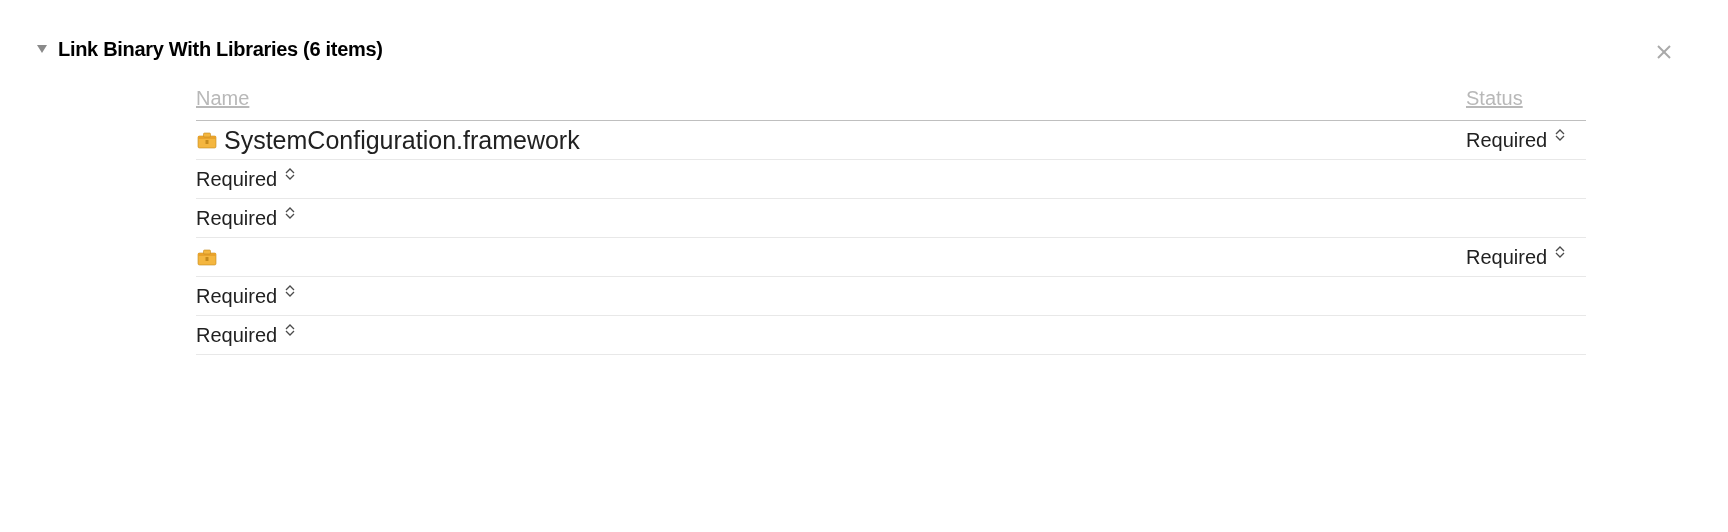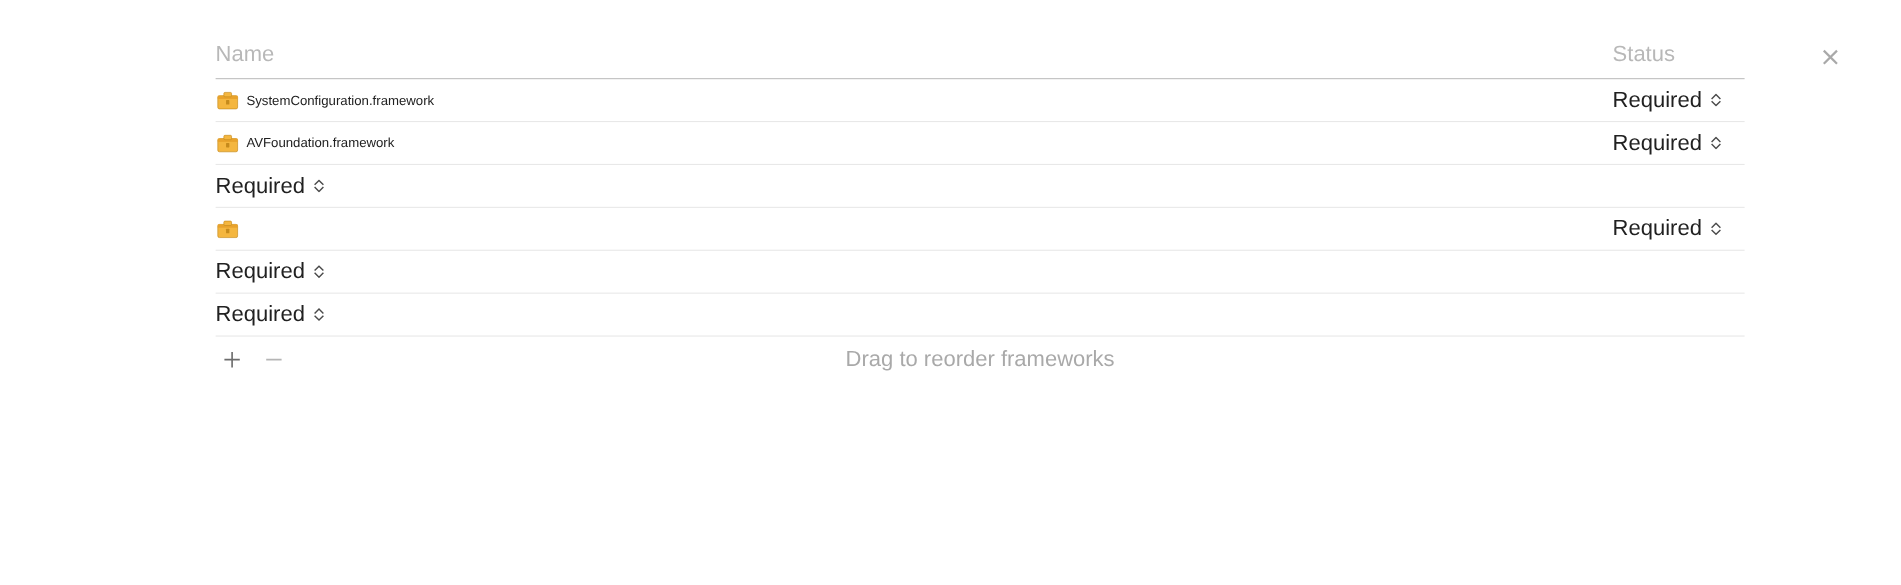--- a/index.html
+++ b/index.html
@@ -43,45 +43,46 @@
       margin-left: 160px;
       margin-right: 106px;
     }
     .table-head {
       display: flex;
       justify-content: space-between;
       padding: 0 0 10px 0;
       color: #b8b8b8;
       font-size: 20px;
       font-weight: 400;
+      text-decoration: underline;
     }
     .col-name { flex: 1; }
     .col-status { width: 120px; text-align: left; }
     .table-body {
       border-top: 1.5px solid #bfbfbf;
     }
     .row {
       display: flex;
       align-items: center;
       height: 39px;
       border-bottom: 1px solid #e8e8e8;
       padding: 0 0 0 0;
     }
     .row-name {
       flex: 1;
       display: flex;
       align-items: center;
       gap: 6px;
-      font-size: 12px;
+      font-size: 25px;
       color: #212121;
     }
     .row-status {
       width: 120px;
       display: flex;
-      align-items: center;
+      align-items: flex-start;
       gap: 6px;
       font-size: 20px;
       color: #212121;
     }
     .stepper {
       display: inline-flex;
       flex-direction: column;
       color: #4b4b4b;
       line-height: 0.55;
       font-size: 8px;
@@ -132,20 +133,28 @@
       align-items: center;
       justify-content: center;
       cursor: default;
     }
     .remove-btn { color: #b5b5b5; }
   </style>
 </head>
 <body>
 
 <div class="container">
+  <div class="section-header">
+    <span class="disclosure-triangle">
+      <svg width="12" height="12" viewBox="0 0 12 12">
+          <polygon points="1,2 11,2 6,10" fill="#8a8a8a"></polygon>
+        </svg>
+    </span>
+    <span class="section-title">Link Binary With Libraries (6 items)</span>
+  </div>
 
   <span class="close-x">
     <svg width="16" height="16" viewBox="0 0 16 16">
         <line x1="2" y1="2" x2="14" y2="14" stroke="#a9a9a9" stroke-width="2"></line>
         <line x1="14" y1="2" x2="2" y2="14" stroke="#a9a9a9" stroke-width="2"></line>
       </svg>
   </span>
 
   <div class="table-wrap">
     <div class="table-head">
@@ -171,66 +180,55 @@
     <svg width="10" height="6" viewBox="0 0 10 6">
                 <polyline points="1,5 5,1 9,5" fill="none" stroke="#4b4b4b" stroke-width="1.3"></polyline>
               </svg>
     <svg width="10" height="6" viewBox="0 0 10 6">
                 <polyline points="1,1 5,5 9,1" fill="none" stroke="#4b4b4b" stroke-width="1.3"></polyline>
               </svg>
   </span>
           </div>
         </div>
         <div class="row">
+          <div class="row-status">
+            <span>Required</span>
+            <span class="stepper">
+    <svg width="10" height="6" viewBox="0 0 10 6">
+                <polyline points="1,5 5,1 9,5" fill="none" stroke="#4b4b4b" stroke-width="1.3"></polyline>
+              </svg>
+    <svg width="10" height="6" viewBox="0 0 10 6">
+                <polyline points="1,1 5,5 9,1" fill="none" stroke="#4b4b4b" stroke-width="1.3"></polyline>
+              </svg>
+  </span>
+          </div>
+        </div>
+        <div class="row">
+          <div class="row-status">
+            <span>Required</span>
+            <span class="stepper">
+    <svg width="10" height="6" viewBox="0 0 10 6">
+                <polyline points="1,5 5,1 9,5" fill="none" stroke="#4b4b4b" stroke-width="1.3"></polyline>
+              </svg>
+    <svg width="10" height="6" viewBox="0 0 10 6">
+                <polyline points="1,1 5,5 9,1" fill="none" stroke="#4b4b4b" stroke-width="1.3"></polyline>
+              </svg>
+  </span>
+          </div>
+        </div>
+        <div class="row">
           <div class="row-name">
             <span class="icon-framework">
               <svg width="22" height="18" viewBox="0 0 22 18">
     <rect x="2" y="5" width="18" height="12" rx="1.5" fill="#f4b63f" stroke="#c58a1c" stroke-width="0.6"></rect>
     <rect x="2" y="5" width="18" height="3" fill="#e8a22b"></rect>
     <rect x="7.5" y="2" width="7" height="4" rx="1" fill="#f4b63f" stroke="#c58a1c" stroke-width="0.6"></rect>
     <rect x="9.5" y="9" width="3" height="4" rx="0.5" fill="#c58a1c"></rect>
   </svg>
             </span>
-            <span>AVFoundation.framework</span>
-          </div>
-          <div class="row-status">
-            <span>Required</span>
-            <span class="stepper">
-    <svg width="10" height="6" viewBox="0 0 10 6">
-                <polyline points="1,5 5,1 9,5" fill="none" stroke="#4b4b4b" stroke-width="1.3"></polyline>
-              </svg>
-    <svg width="10" height="6" viewBox="0 0 10 6">
-                <polyline points="1,1 5,5 9,1" fill="none" stroke="#4b4b4b" stroke-width="1.3"></polyline>
-              </svg>
-  </span>
-          </div>
-        </div>
-        <div class="row">
-          <div class="row-status">
-            <span>Required</span>
-            <span class="stepper">
-    <svg width="10" height="6" viewBox="0 0 10 6">
-                <polyline points="1,5 5,1 9,5" fill="none" stroke="#4b4b4b" stroke-width="1.3"></polyline>
-              </svg>
-    <svg width="10" height="6" viewBox="0 0 10 6">
-                <polyline points="1,1 5,5 9,1" fill="none" stroke="#4b4b4b" stroke-width="1.3"></polyline>
-              </svg>
-  </span>
-          </div>
-        </div>
-        <div class="row">
-          <div class="row-name">
-            <span class="icon-framework">
-              <svg width="22" height="18" viewBox="0 0 22 18">
-    <rect x="2" y="5" width="18" height="12" rx="1.5" fill="#f4b63f" stroke="#c58a1c" stroke-width="0.6"></rect>
-    <rect x="2" y="5" width="18" height="3" fill="#e8a22b"></rect>
-    <rect x="7.5" y="2" width="7" height="4" rx="1" fill="#f4b63f" stroke="#c58a1c" stroke-width="0.6"></rect>
-    <rect x="9.5" y="9" width="3" height="4" rx="0.5" fill="#c58a1c"></rect>
-  </svg>
-            </span>
           </div>
           <div class="row-status">
             <span>Required</span>
             <span class="stepper">
     <svg width="10" height="6" viewBox="0 0 10 6">
                 <polyline points="1,5 5,1 9,5" fill="none" stroke="#4b4b4b" stroke-width="1.3"></polyline>
               </svg>
     <svg width="10" height="6" viewBox="0 0 10 6">
                 <polyline points="1,1 5,5 9,1" fill="none" stroke="#4b4b4b" stroke-width="1.3"></polyline>
               </svg>
@@ -257,30 +255,14 @@
     <svg width="10" height="6" viewBox="0 0 10 6">
                 <polyline points="1,5 5,1 9,5" fill="none" stroke="#4b4b4b" stroke-width="1.3"></polyline>
               </svg>
     <svg width="10" height="6" viewBox="0 0 10 6">
                 <polyline points="1,1 5,5 9,1" fill="none" stroke="#4b4b4b" stroke-width="1.3"></polyline>
               </svg>
   </span>
           </div>
         </div>
       </div>
-    <div class="footer-row">
-      <div class="footer-buttons">
-        <span class="add-btn">
-          <svg width="16" height="16" viewBox="0 0 16 16">
-              <line x1="8" y1="1" x2="8" y2="15" stroke="#6d6d6d" stroke-width="1.5"></line>
-              <line x1="1" y1="8" x2="15" y2="8" stroke="#6d6d6d" stroke-width="1.5"></line>
-            </svg>
-        </span>
-        <span class="remove-btn">
-          <svg width="16" height="16" viewBox="0 0 16 16">
-              <line x1="1" y1="8" x2="15" y2="8" stroke="#b5b5b5" stroke-width="1.5"></line>
-            </svg>
-        </span>
-      </div>
-      <div class="footer-hint">Drag to reorder frameworks</div>
-    </div>
   </div>
 </div>
 
 </body></html>

